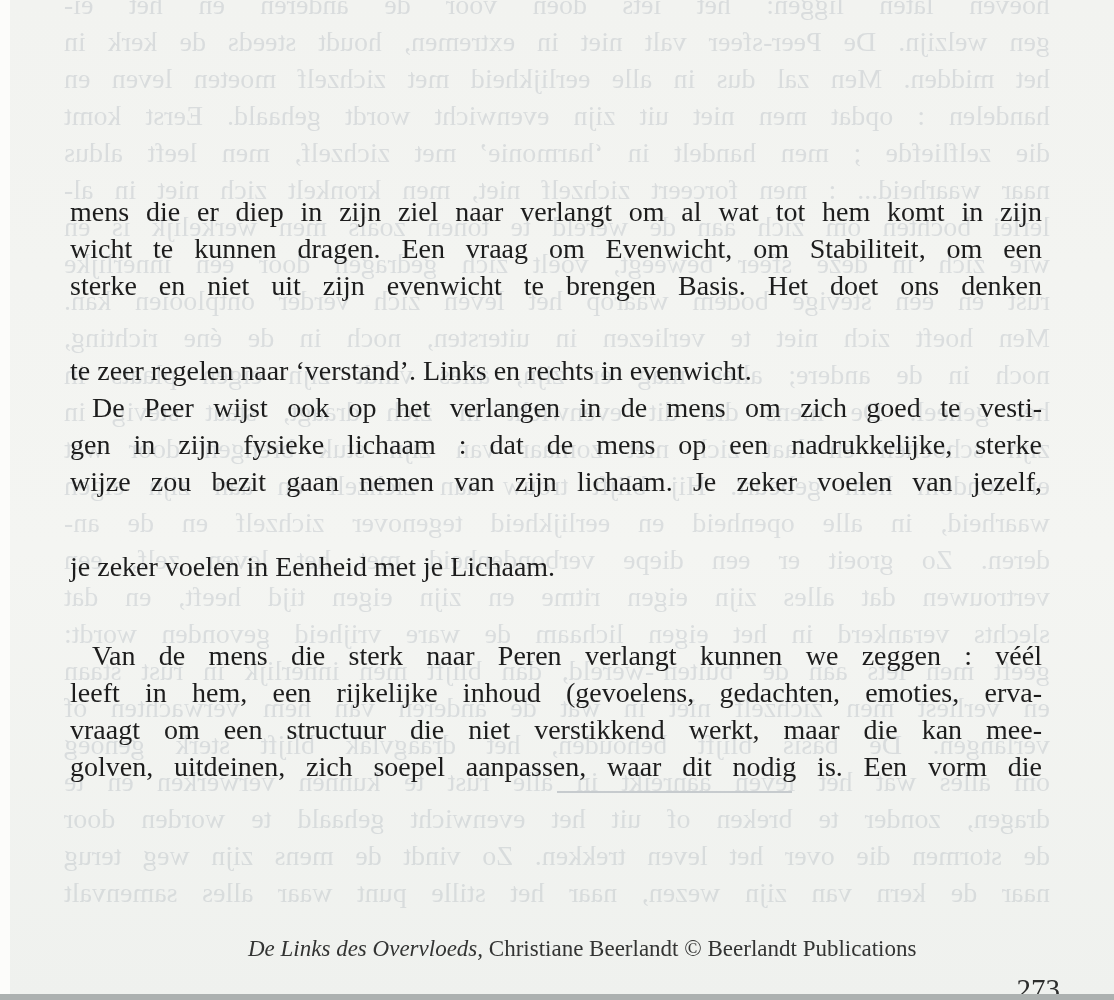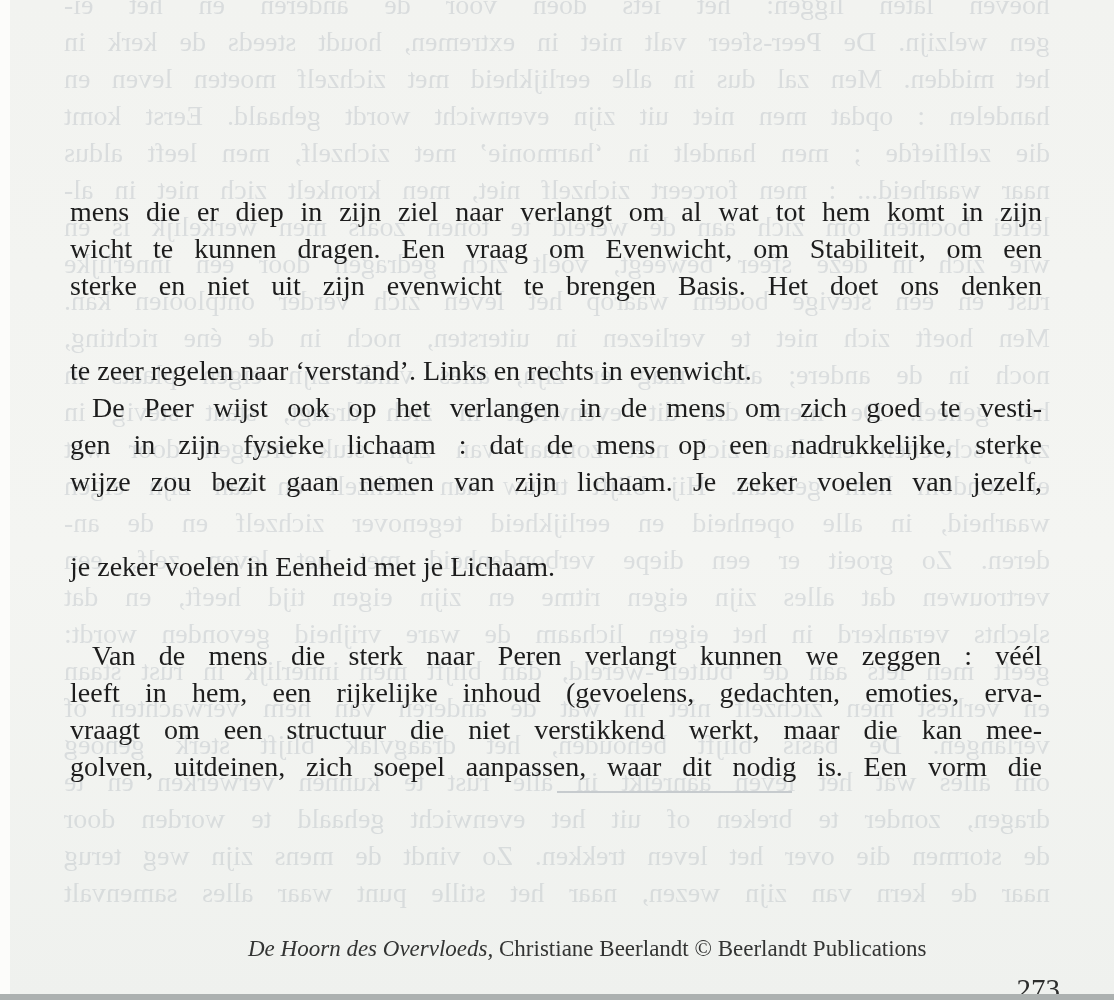--- a/index.html
+++ b/index.html
@@ -135,20 +135,20 @@
       </div>
       <div class="para gap">
         <div class="line indent">Van de mens die sterk naar Peren verlangt kunnen we zeggen : véél</div>
         <div class="line">leeft in hem, een rijkelijke inhoud (gevoelens, gedachten, emoties, erva-</div>
         <div class="line">vraagt om een structuur die niet verstikkend werkt, maar die kan mee-</div>
         <div class="line">golven, uitdeinen, zich soepel aanpassen, waar dit nodig is. Een vorm die</div>
       </div>
     </div>
 
   <div class="footer-line">
-    <span class="book-title">De Hoorn des Overvloeds,</span><span> Christiane Beerlandt © Beerlandt Publications</span>
+    <span class="book-title">De Links des Overvloeds,</span><span> Christiane Beerlandt © Beerlandt Publications</span>
   </div>
 
   <div class="page-number">273</div>
 
   <div class="edge-bottom"></div>
 
 </div>
 
 </body></html>

